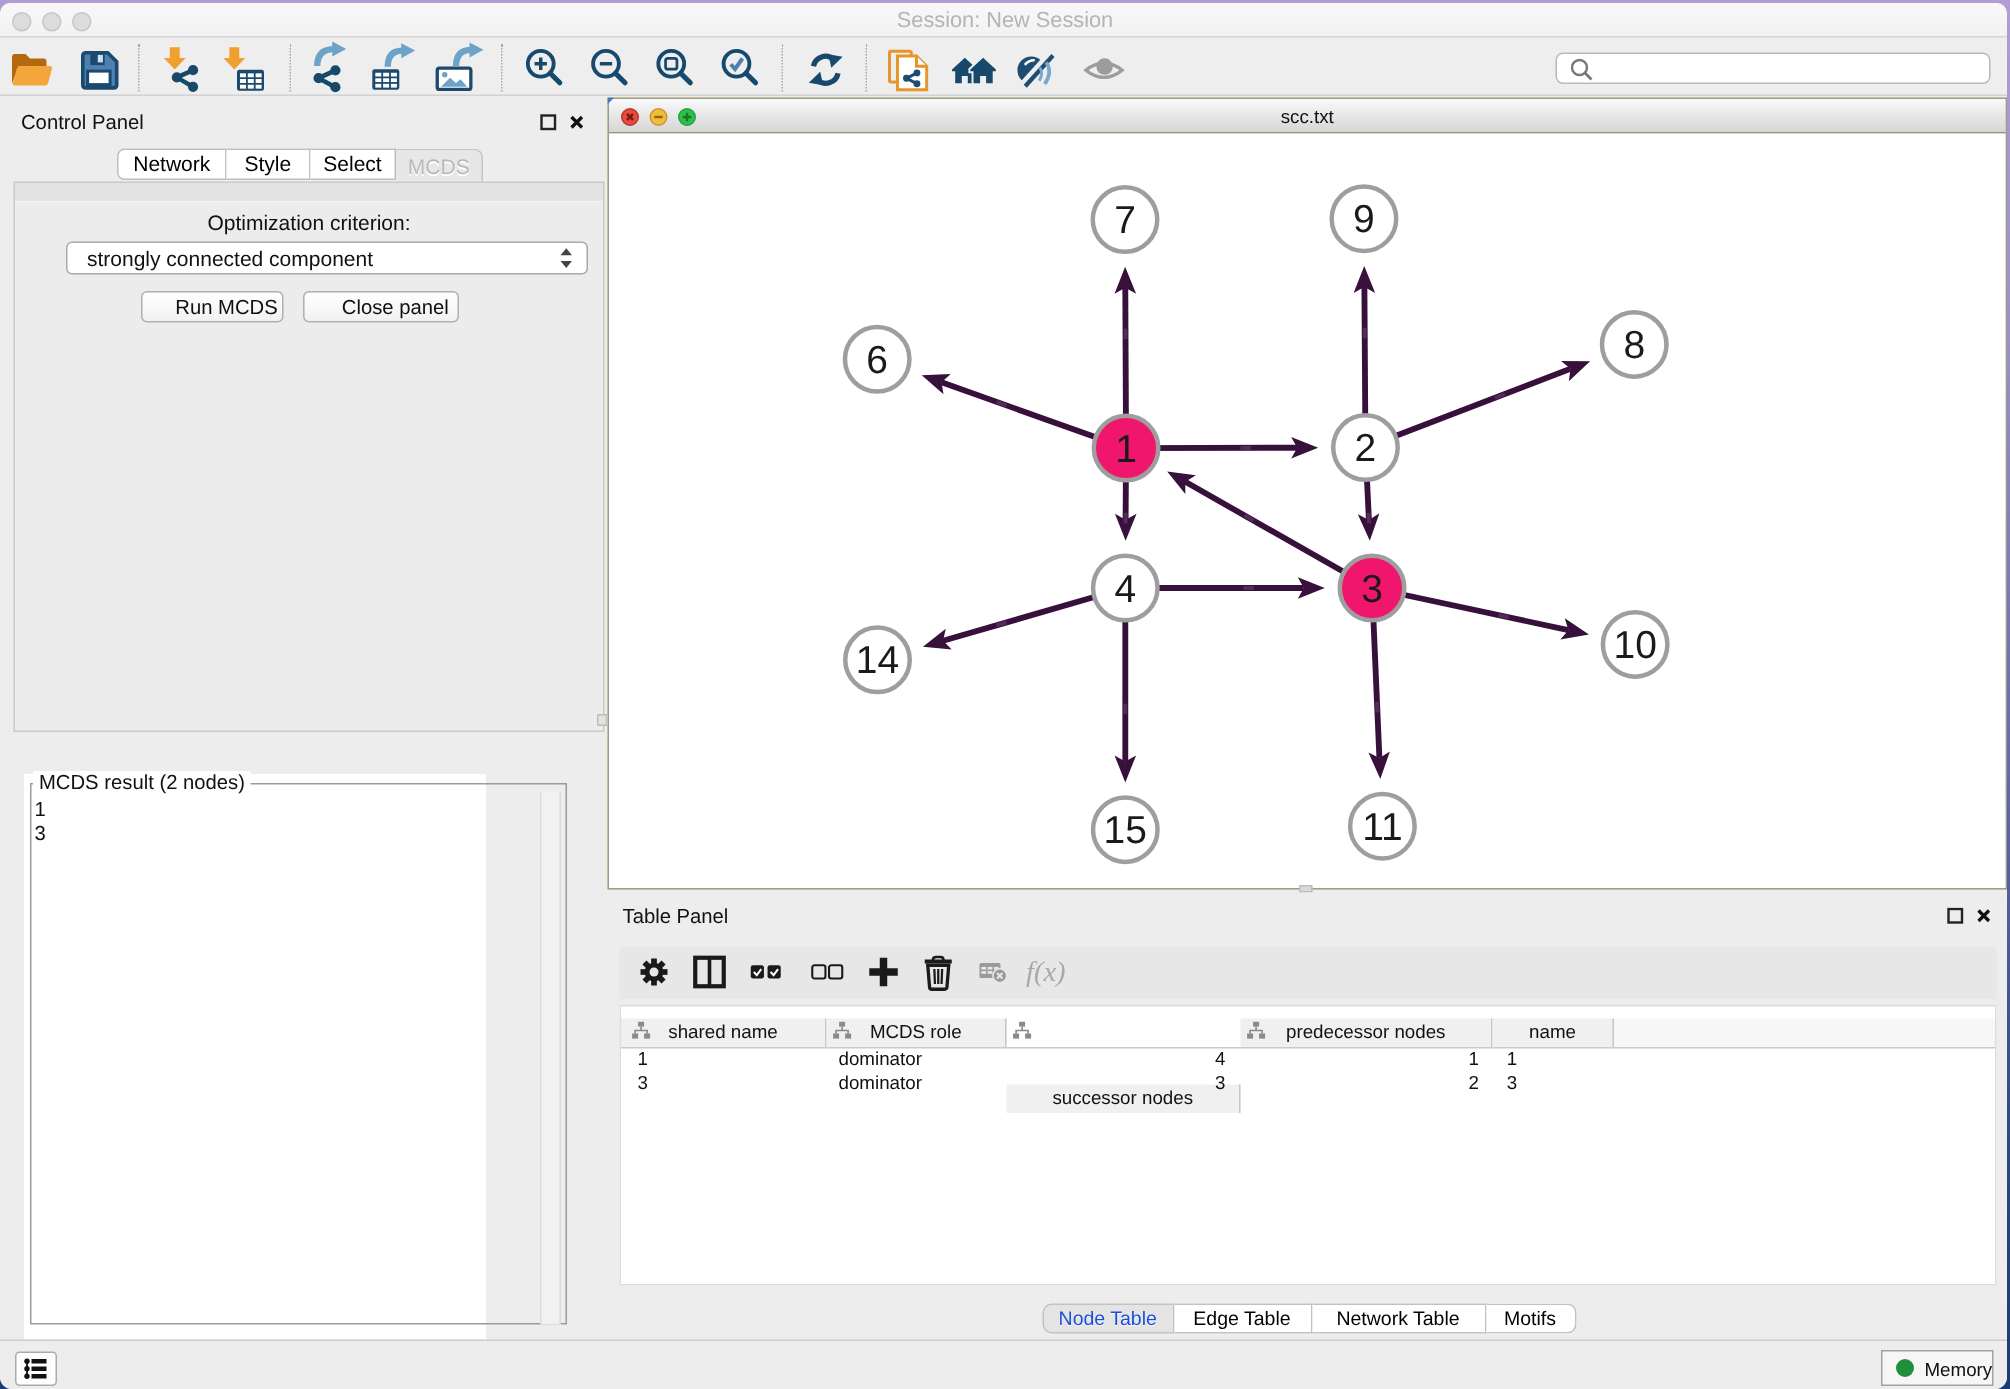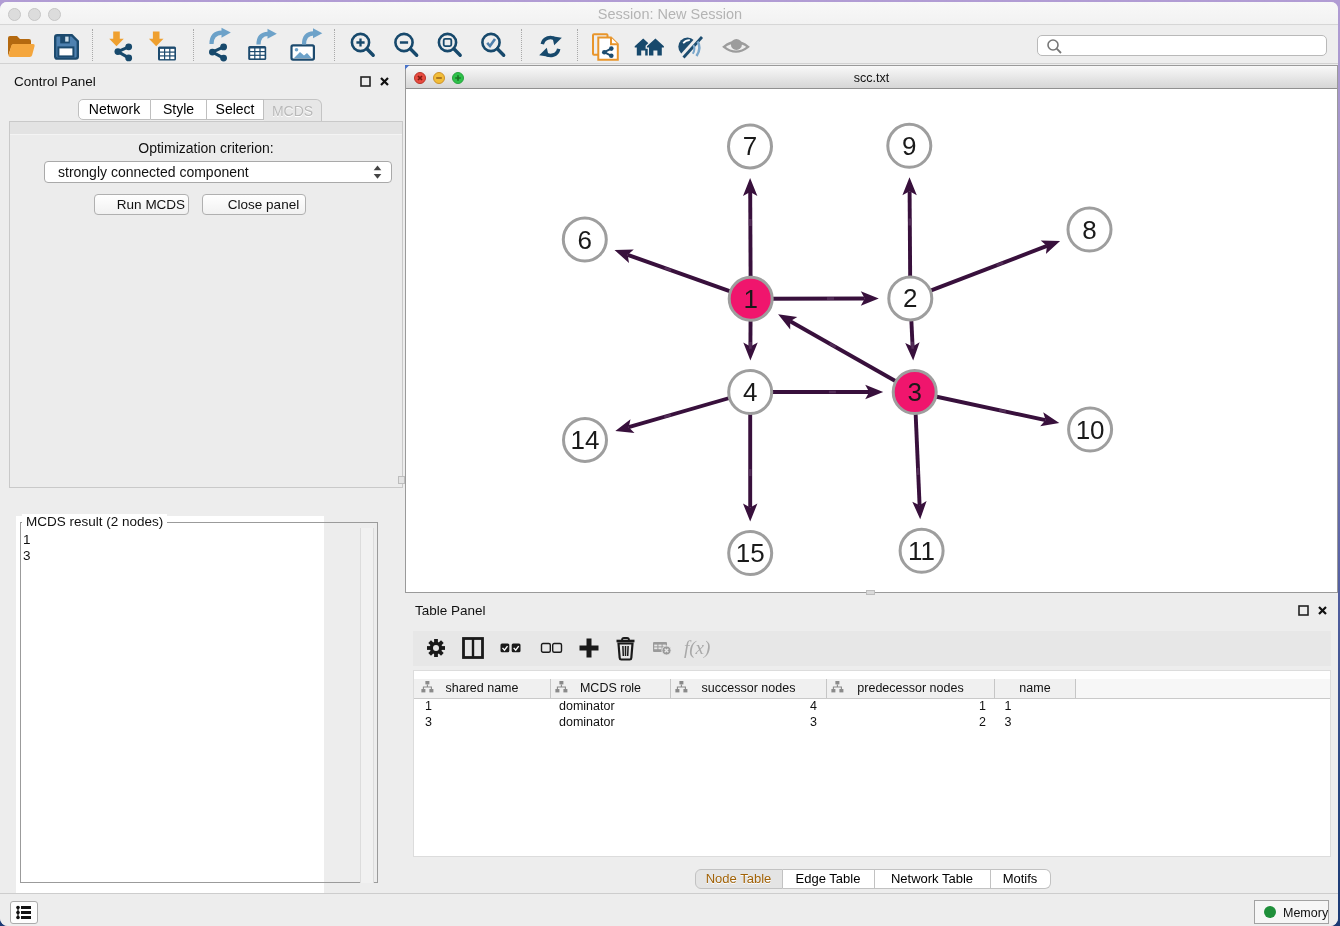--- a/index.html
+++ b/index.html
@@ -38,21 +38,21 @@
 #tablepanel{position:absolute;left:405px;top:593px;width:935px;height:298px;background:#ededed;}
 #ttoolbar{position:absolute;left:8px;top:36px;width:918px;height:35px;background:#e7e7e7;}
 #tablearea{position:absolute;left:8px;top:75px;width:918px;height:187px;background:#fff;border:1px solid #dcdcdc;}
 .th{position:absolute;top:8px;height:19px;background:#f0f0f0;border-right:1px solid #c6c6c6;font-size:12.5px;color:#111;}
 .thlbl{position:absolute;top:2px;width:100%;text-align:center;}
 .td{position:absolute;font-size:12.5px;color:#111;height:16px;line-height:16px;}
 .btabs{position:absolute;top:274px;left:0;width:100%;display:flex;justify-content:center;}
 .btab{background:#fff;border:1px solid #c2c2c2;border-left:none;height:20px;line-height:18px;padding:0;font-size:13px;color:#000;white-space:nowrap;overflow:hidden;}
 .btab.first{border-left:1px solid #c2c2c2;border-radius:6px 0 0 6px;}
 .btab.last{border-radius:0 6px 6px 0;}
-.btab.sel{background:#e4e4e4;color:#a16207;text-shadow:0 1px 0 #fff;}
+.btab.sel{background:#e4e4e4;color:#1d4ed8;text-shadow:0 1px 0 #fff;}
 
 #statusbar{position:absolute;left:0;top:891px;width:1340px;height:35px;background:#ededed;border-top:1px solid #cdcdcd;}
 </style></head>
 <body>
 <div id="win">
  <div id="titlebar">
   <div class="tl" style="left:8px;"></div>
   <div class="tl" style="left:28px;"></div>
   <div class="tl" style="left:48px;"></div>
   <div id="title-text">Session: New Session</div>
@@ -394,21 +394,21 @@
     <text x="271" y="23" font-family="Liberation Serif, serif" font-style="italic" font-size="19" fill="#a9a9a9">f(x)</text>
    </svg>
   </div>
   <div id="tablearea">
    <div class="th" style="left:0;width:137px;">
           <span class="thlbl">shared name</span>
         </div>
    <div class="th" style="left:137px;width:120px;">
           <span class="thlbl">MCDS role</span>
         </div>
-   <div class="th" style="left:257px;width:156px;">
+   <div class="th" style="left:257px;width:156px;margin-top:44px;">
           <span class="thlbl">successor nodes</span>
         </div>
    <div class="th" style="left:413px;width:168px;">
           <span class="thlbl">predecessor nodes</span>
         </div>
    <div class="th" style="left:581px;width:81px;">
           <span class="thlbl">name</span>
         </div>
    <div class="th" style="left:662px;width:254px;background:#f7f7f7;border-right:none;"></div>
    <div class="abs" style="left:0;top:27px;width:916px;height:1px;background:#cacaca;"></div>

